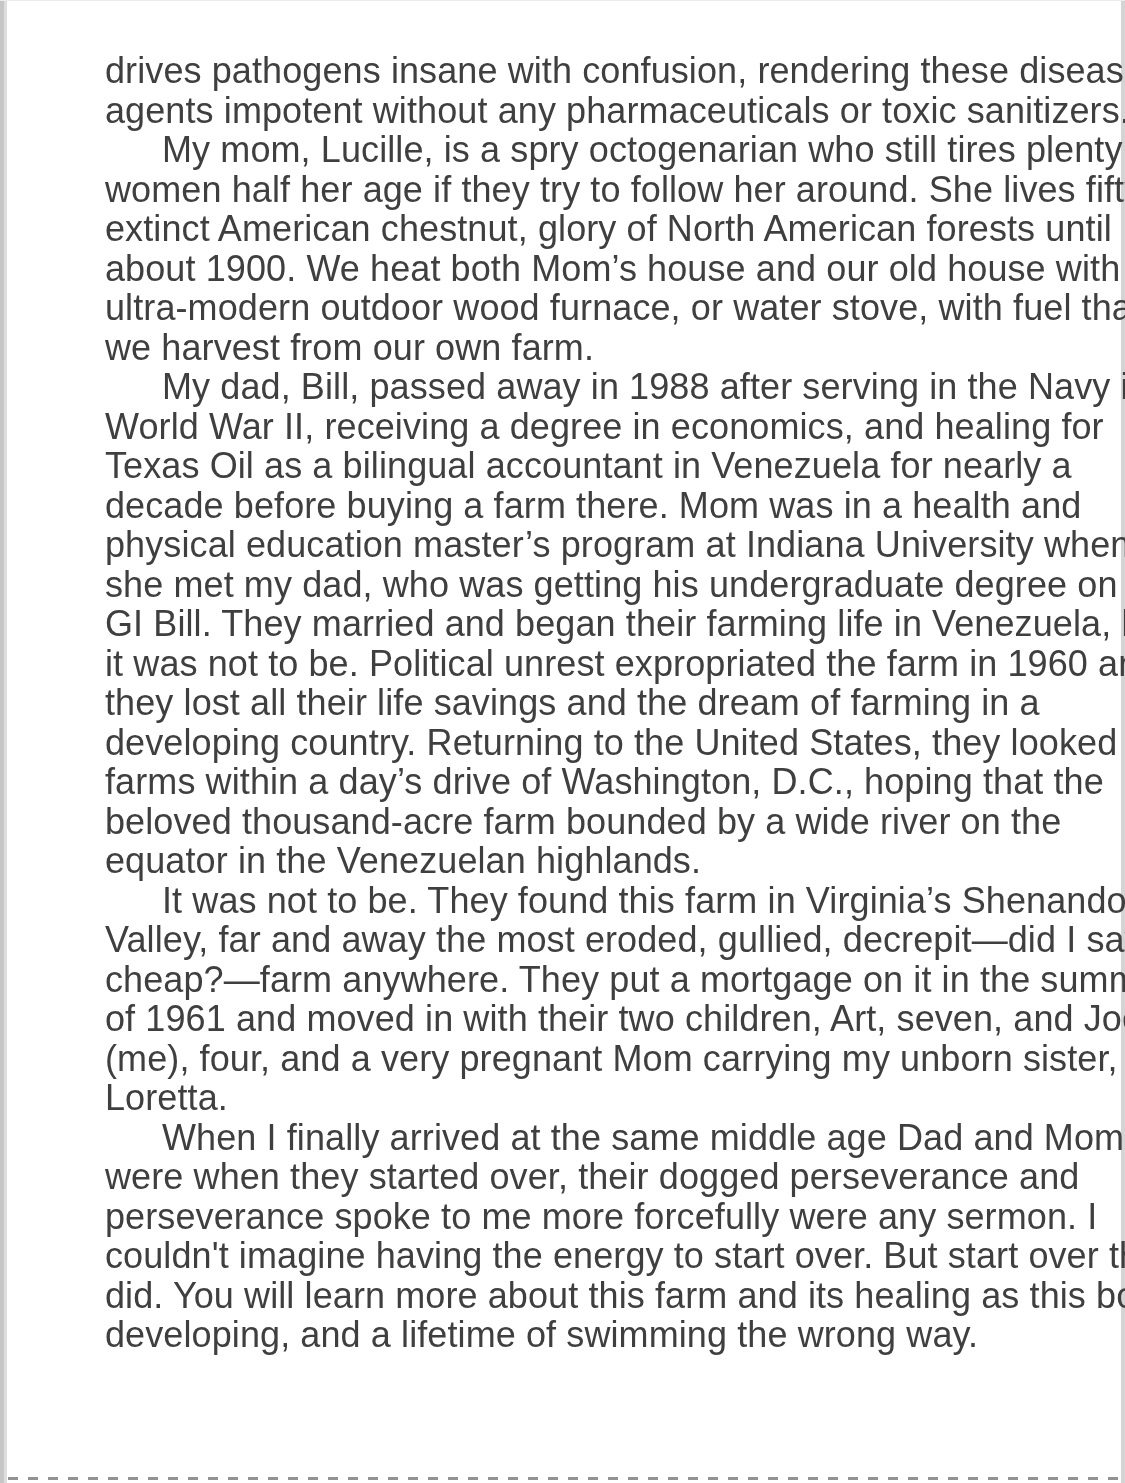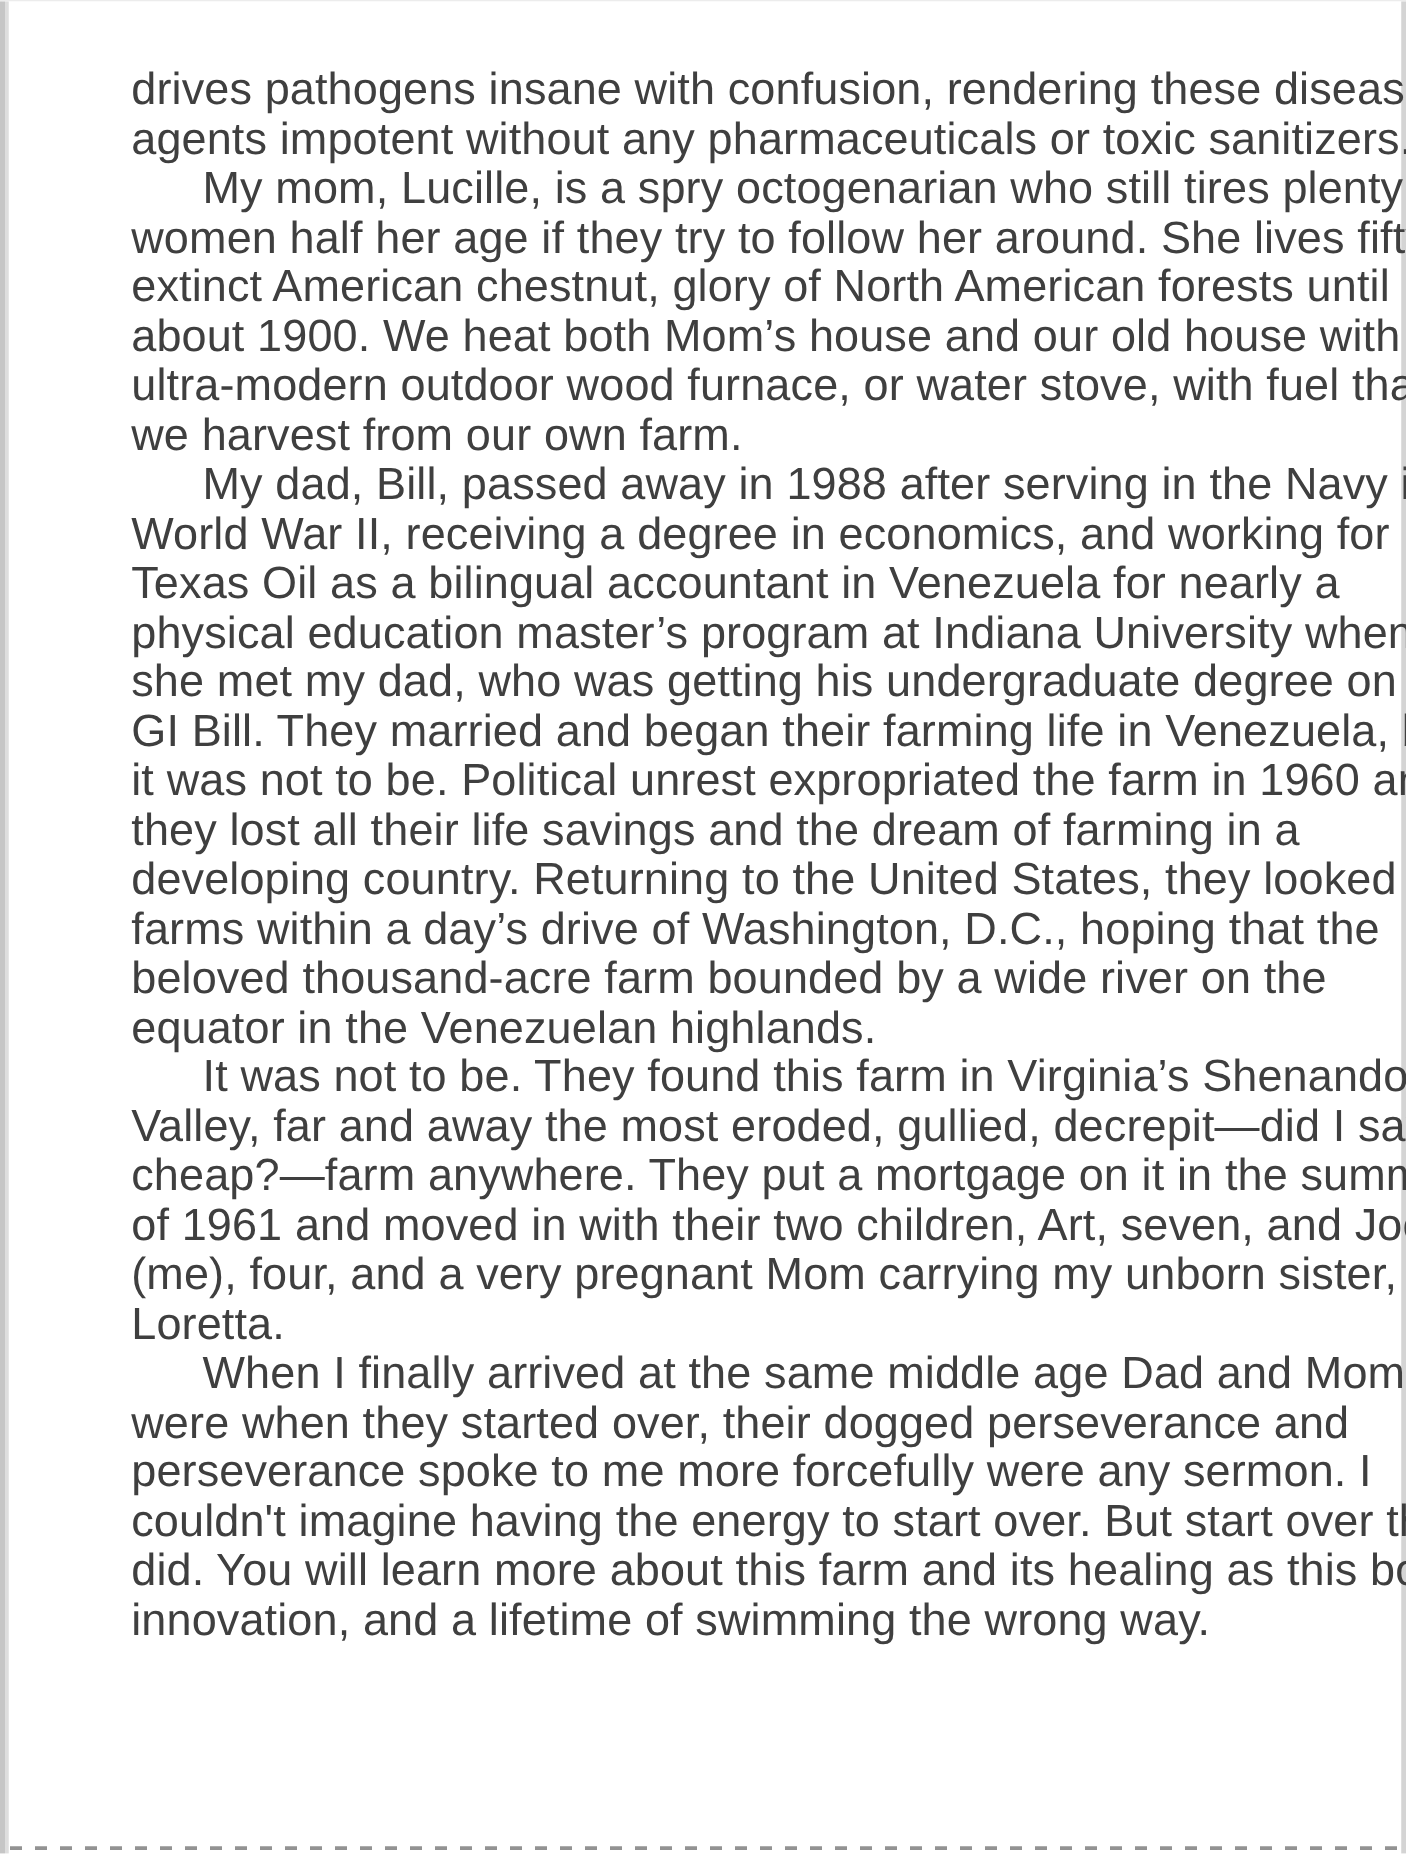--- a/index.html
+++ b/index.html
@@ -78,22 +78,23 @@
       <div class="paragraph">
         <div class="text-line indent">My mom, Lucille, is a spry octogenarian who still tires plenty of</div>
         <div class="text-line">women half her age if they try to follow her around. She lives fifty</div>
         <div class="text-line">extinct American chestnut, glory of North American forests until</div>
         <div class="text-line">about 1900. We heat both Mom’s house and our old house with an</div>
         <div class="text-line">ultra-modern outdoor wood furnace, or water stove, with fuel that</div>
         <div class="text-line">we harvest from our own farm.</div>
       </div>
       <div class="paragraph">
         <div class="text-line indent">My dad, Bill, passed away in 1988 after serving in the Navy in</div>
-        <div class="text-line">World War II, receiving a degree in economics, and working for</div>
+        <div class="text-line">World War II, receiving a degree in economics, and healing for</div>
         <div class="text-line">Texas Oil as a bilingual accountant in Venezuela for nearly a</div>
+        <div class="text-line">decade before buying a farm there. Mom was in a health and</div>
         <div class="text-line">physical education master’s program at Indiana University when</div>
         <div class="text-line">she met my dad, who was getting his undergraduate degree on the</div>
         <div class="text-line">GI Bill. They married and began their farming life in Venezuela, but</div>
         <div class="text-line">it was not to be. Political unrest expropriated the farm in 1960 and</div>
         <div class="text-line">they lost all their life savings and the dream of farming in a</div>
         <div class="text-line">developing country. Returning to the United States, they looked at</div>
         <div class="text-line">farms within a day’s drive of Washington, D.C., hoping that the</div>
         <div class="text-line">beloved thousand-acre farm bounded by a wide river on the</div>
         <div class="text-line">equator in the Venezuelan highlands.</div>
       </div>
@@ -104,18 +105,18 @@
         <div class="text-line">of 1961 and moved in with their two children, Art, seven, and Joel</div>
         <div class="text-line">(me), four, and a very pregnant Mom carrying my unborn sister,</div>
         <div class="text-line">Loretta.</div>
       </div>
       <div class="paragraph">
         <div class="text-line indent">When I finally arrived at the same middle age Dad and Mom</div>
         <div class="text-line">were when they started over, their dogged perseverance and</div>
         <div class="text-line">perseverance spoke to me more forcefully were any sermon. I</div>
         <div class="text-line">couldn't imagine having the energy to start over. But start over they</div>
         <div class="text-line">did. You will learn more about this farm and its healing as this book</div>
-        <div class="text-line">innovation, and a lifetime of swimming the wrong way.</div>
+        <div class="text-line">developing, and a lifetime of swimming the wrong way.</div>
       </div>
     </div>
 
   <div class="page-bottom-divider"></div>
 </div>
 
 </body></html>

